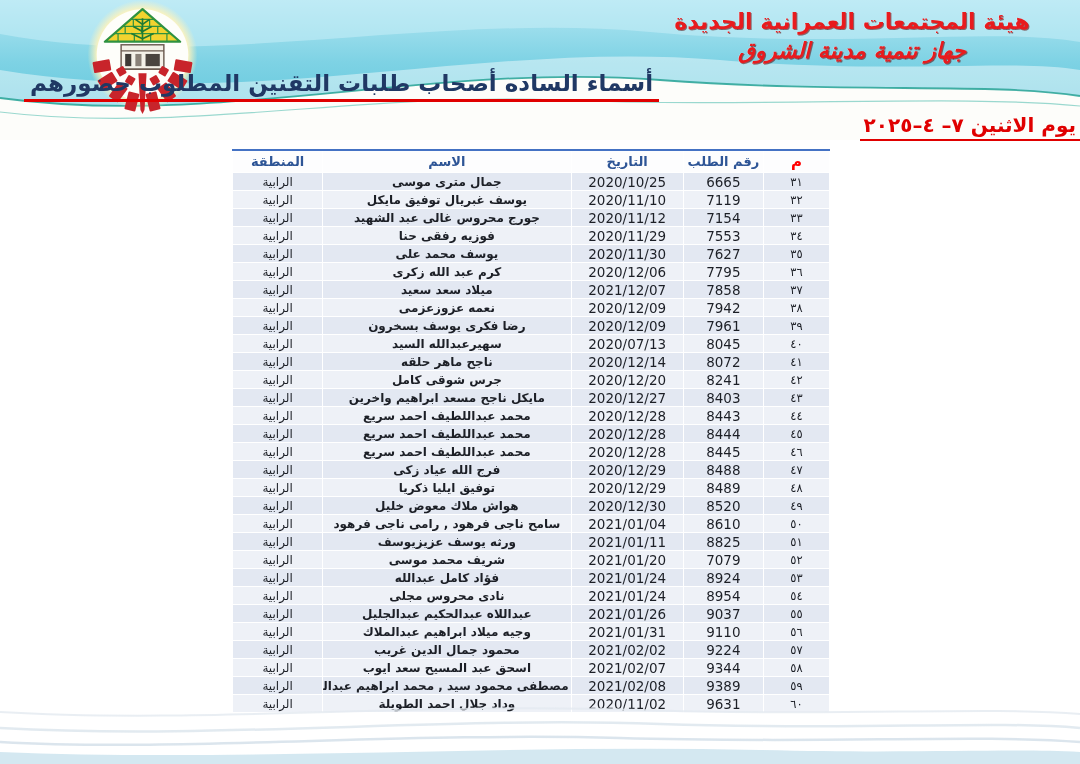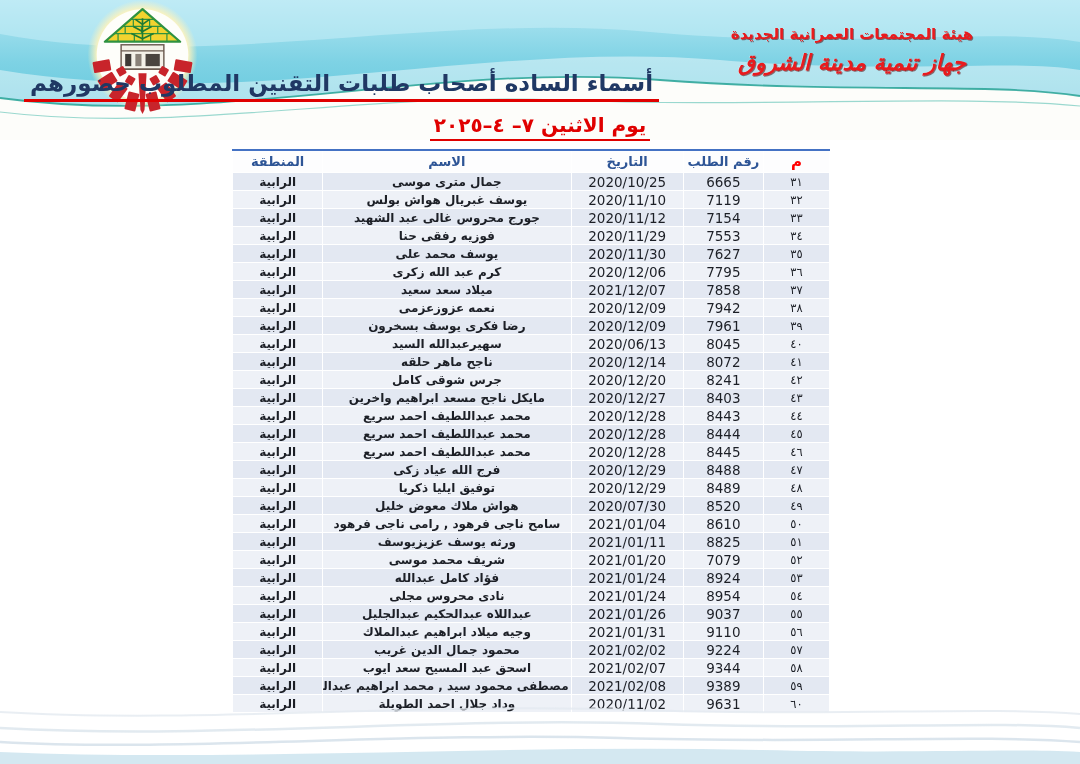--- a/index.html
+++ b/index.html
@@ -16,32 +16,32 @@
 
   .org-block{
     position:absolute;top:8px;right:28px;width:400px;
     text-align:center;direction:rtl;
   }
   .org-line{
     color:#e81b1e;font-weight:bold;
     text-shadow:1px 1px 0 rgba(90,0,0,.55), -0.5px -0.5px 0 rgba(255,255,255,.5);
     letter-spacing:.5px;
   }
-  .org-line1{font-size:15px;line-height:28px;margin-top:12px;}
+  .org-line1{font-size:22px;line-height:28px;}
   .org-line2{font-size:22px;line-height:30px;font-style:italic;}
 
   .doc-title{
     position:absolute;top:70px;left:0;width:100%;text-align:left;direction:rtl;padding-left:24px;
   }
   .doc-title span{
     display:inline-block;color:#203864;font-weight:bold;font-size:23px;
     border-bottom:3px solid #e00000;padding:0 6px 3px 6px;
   }
   .doc-date{
-    position:absolute;top:113px;left:0;width:100%;text-align:center;direction:rtl;
+    position:absolute;top:113px;left:0;width:100%;text-align:right;direction:rtl;
   }
   .doc-date span{
     display:inline-block;color:#e00000;font-weight:bold;font-size:20px;
     border-bottom:2.5px solid #e00000;padding:0 4px 2px 4px;
   }
 
   
   .table-wrap{position:absolute;top:149px;left:232px;width:598px;}
   table.req{
     border-collapse:collapse;width:598px;direction:rtl;table-layout:fixed;
@@ -55,21 +55,21 @@
     color:#2e5596;font-weight:bold;font-size:13px;height:21px;padding:0 2px;margin-top:28px;
   }
   table.req th.col-no{color:#ff0000;font-size:15px;}
   table.req tbody tr:nth-child(odd){background:#e3e8f2;}
   table.req tbody tr:nth-child(even){background:#eef1f7;}
   table.req td{height:17px;padding:0 2px;color:#1c1f26;}
   td.col-no{font-size:11.5px;color:#232733;}
   td.col-request_no{font-size:13.5px;direction:ltr;margin-left:40px;}
   td.col-date{font-size:13.5px;direction:ltr;}
   td.col-name{font-size:12px;font-weight:bold;}
-  td.col-area{font-size:12px;font-weight:bold;}
+  td.col-area{font-size:12px;font-weight:normal;}
   
   .w-no{width:66px;}.w-req{width:80px;}.w-date{width:112px;}.w-name{width:248px;}.w-area{width:90px;}
 
   
   .bottom-svg{position:absolute;bottom:0;left:0;width:1080px;height:70px;display:block;}
 </style>
 </head>
 <body>
 
 <div class="page">
@@ -188,21 +188,21 @@
             <td class="col-no">٣١</td>
             <td class="col-request_no">6665</td>
             <td class="col-date">2020/10/25</td>
             <td class="col-name">جمال مترى موسى</td>
             <td class="col-area">الرابية</td>
           </tr>
           <tr>
             <td class="col-no">٣٢</td>
             <td class="col-request_no">7119</td>
             <td class="col-date">2020/11/10</td>
-            <td class="col-name">يوسف غبريال هواش بولس</td>
+            <td class="col-name">يوسف غبريال توفيق مايكل</td>
             <td class="col-area">الرابية</td>
           </tr>
           <tr>
             <td class="col-no">٣٣</td>
             <td class="col-request_no">7154</td>
             <td class="col-date">2020/11/12</td>
             <td class="col-name">جورج محروس غالى عبد الشهيد</td>
             <td class="col-area">الرابية</td>
           </tr>
           <tr>
@@ -243,21 +243,21 @@
           <tr>
             <td class="col-no">٣٩</td>
             <td class="col-request_no">7961</td>
             <td class="col-date">2020/12/09</td>
             <td class="col-name">رضا فكرى يوسف بسخرون</td>
             <td class="col-area">الرابية</td>
           </tr>
           <tr>
             <td class="col-no">٤٠</td>
             <td class="col-request_no">8045</td>
-            <td class="col-date">2020/06/13</td>
+            <td class="col-date">2020/07/13</td>
             <td class="col-name">سهيرعبدالله السيد</td>
             <td class="col-area">الرابية</td>
           </tr>
           <tr>
             <td class="col-no">٤١</td>
             <td class="col-request_no">8072</td>
             <td class="col-date">2020/12/14</td>
             <td class="col-name">ناجح ماهر حلقه</td>
             <td class="col-area">الرابية</td>
           </tr>
@@ -306,21 +306,21 @@
           <tr>
             <td class="col-no">٤٨</td>
             <td class="col-request_no">8489</td>
             <td class="col-date">2020/12/29</td>
             <td class="col-name">توفيق ايليا ذكريا</td>
             <td class="col-area">الرابية</td>
           </tr>
           <tr>
             <td class="col-no">٤٩</td>
             <td class="col-request_no">8520</td>
-            <td class="col-date">2020/07/30</td>
+            <td class="col-date">2020/12/30</td>
             <td class="col-name">هواش ملاك معوض خليل</td>
             <td class="col-area">الرابية</td>
           </tr>
           <tr>
             <td class="col-no">٥٠</td>
             <td class="col-request_no">8610</td>
             <td class="col-date">2021/01/04</td>
             <td class="col-name">سامح ناجى فرهود , رامى ناجى فرهود</td>
             <td class="col-area">الرابية</td>
           </tr>

